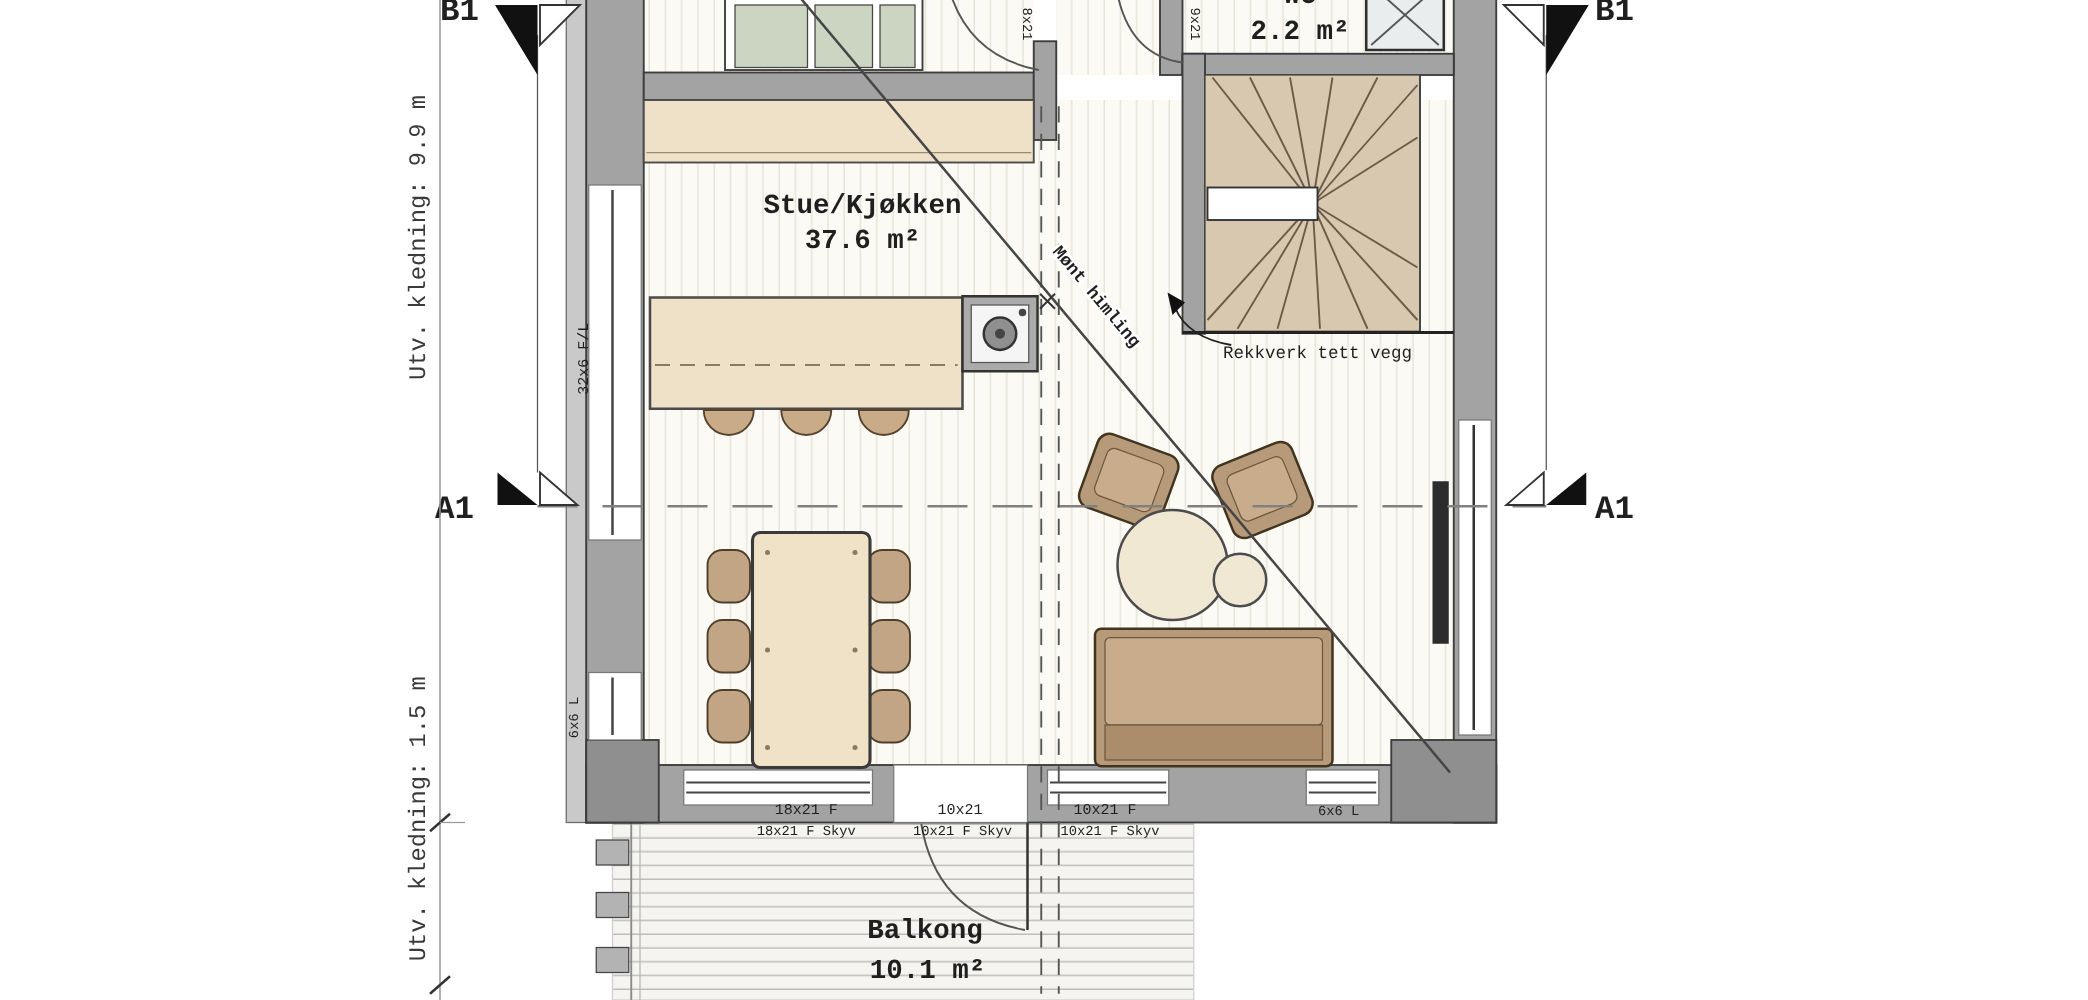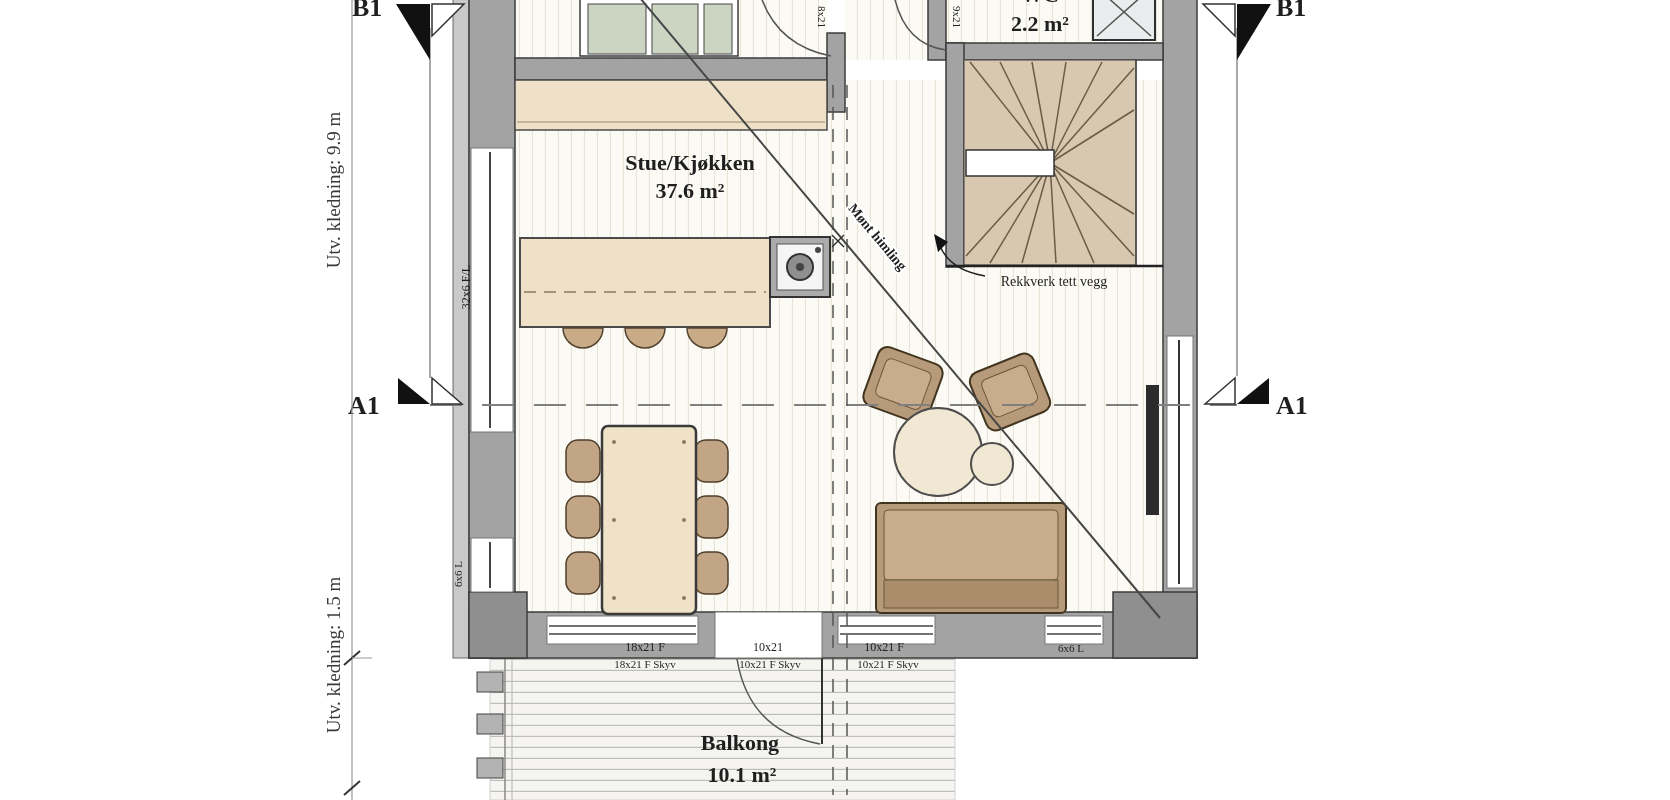--- a/index.html
+++ b/index.html
@@ -1,17 +1,17 @@
 <!DOCTYPE html>
 <html><head>
 <meta charset="utf-8">
 <style>
   html,body{margin:0;padding:0;background:#ffffff;}
   .stage{position:relative;width:1670px;height:800px;background:#fff;overflow:hidden;
-         font-family:Liberation Serif, serif;}
+         font-family:Liberation Mono, monospace;}
   svg{position:absolute;left:0;top:0;}
   text{fill:#1f1f1f;}
   .roomlabel{font-size:22px;font-weight:700;}
   .small{font-size:12px;}
   .tiny{font-size:11px;}
   .dim{font-size:19px;font-weight:400;fill:#3a3a3a;}
   .sect{font-size:26px;font-weight:700;}
   .note{font-size:14px;}
 </style>
 </head>

